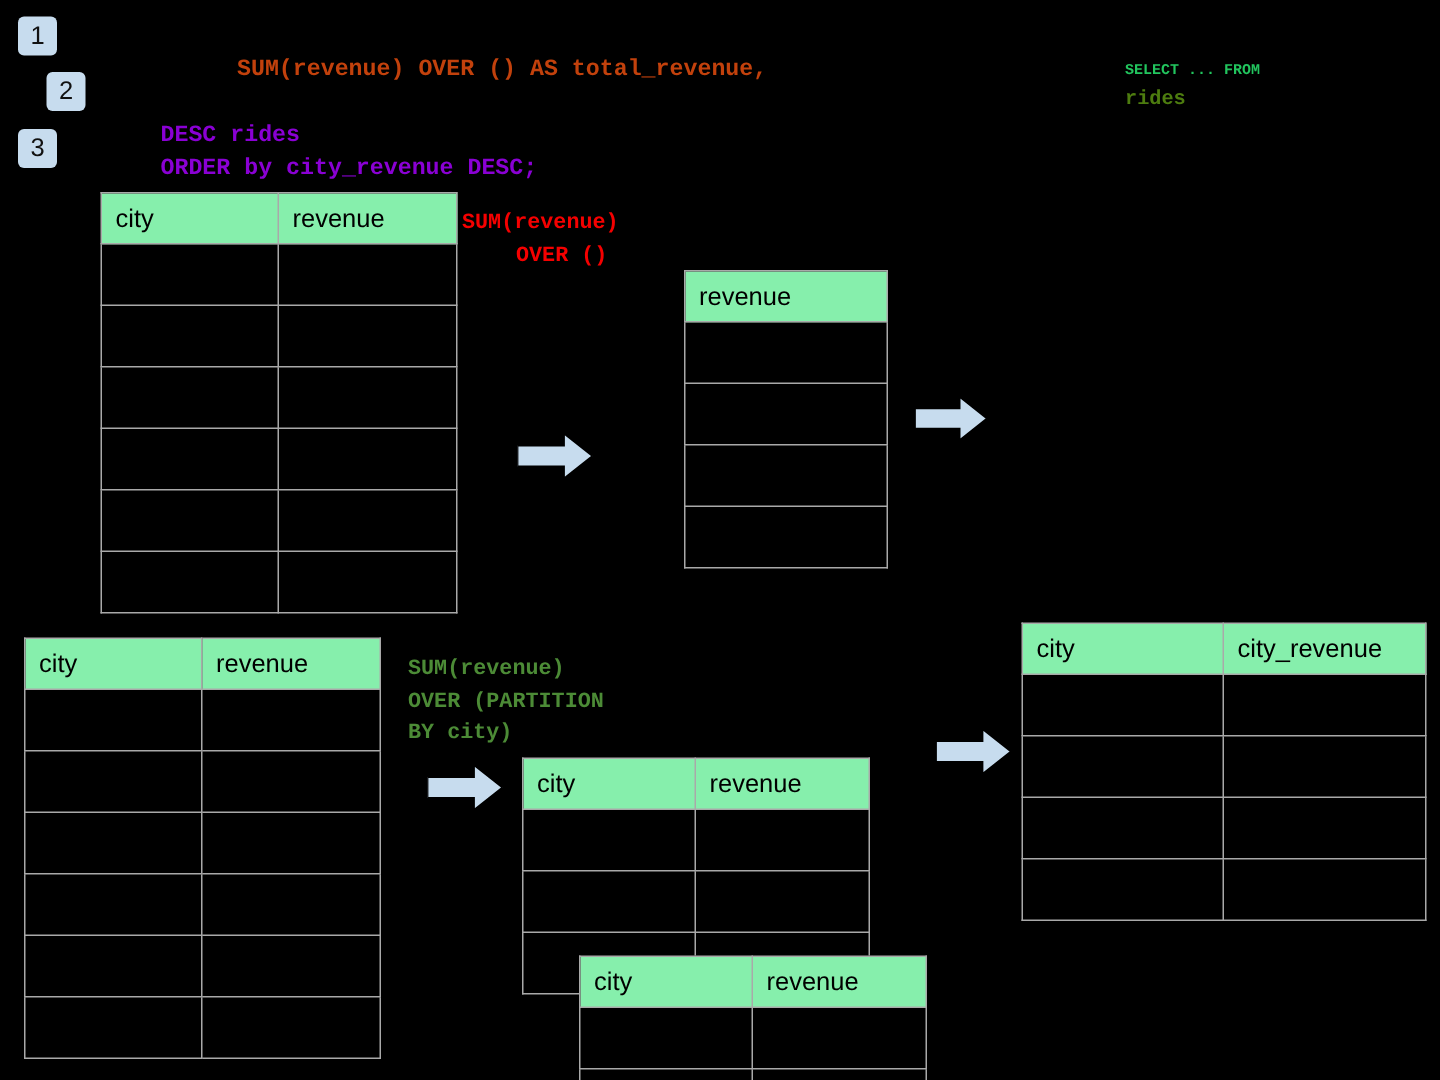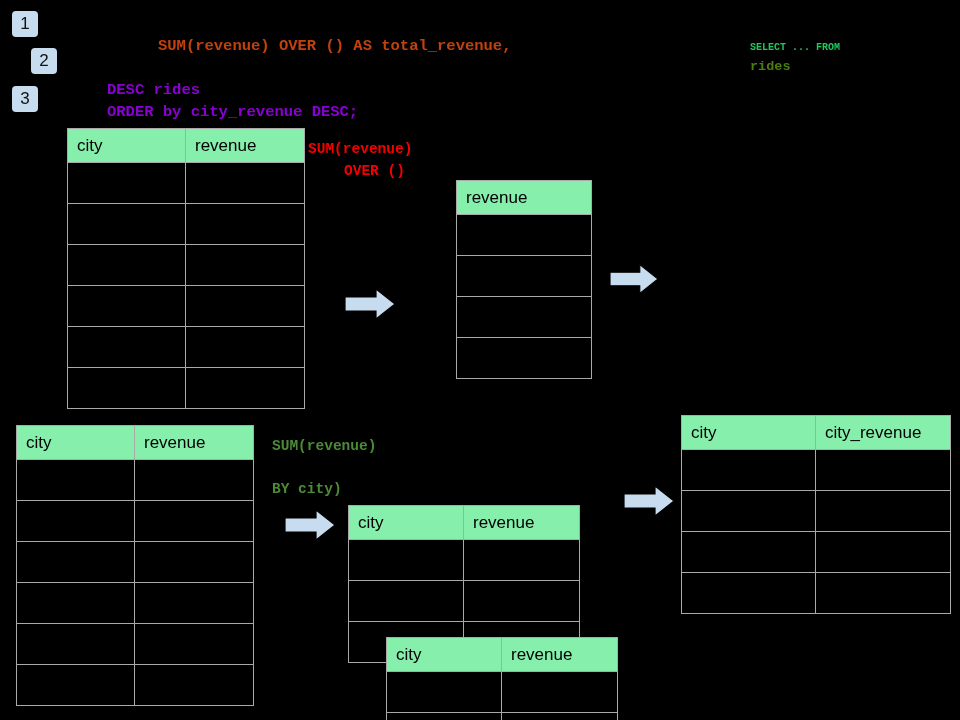--- a/index.html
+++ b/index.html
@@ -103,20 +103,21 @@
   <div class="code purple" style="left:107px; top:80px;">DESC rides</div>
   <div class="code purple" style="left:107px; top:102px;">ORDER by city_revenue DESC;</div>
 
   <div class="annot" style="left:750px; top:38px; color:#22c55e; font-size:10px; line-height:19px;">SELECT ... FROM</div>
   <div class="annot" style="left:750px; top:57px; color:#4d7c0f; font-size:13.5px; line-height:19px;">rides</div>
 
   <div class="annot red" style="left:308px; top:138px;">SUM(revenue)</div>
   <div class="annot red" style="left:308px; top:160px;margin-left:36px;">OVER ()</div>
 
   <div class="annot green" style="left:272px; top:435px;">SUM(revenue)</div>
+  <div class="annot green" style="left:272px; top:457px;">OVER (PARTITION</div>
   <div class="annot green" style="left:272px; top:478px;text-align:center;">BY city)</div>
 
   <table class="tbl" style="left:67px; top:128px; width:237px;">
     <colgroup>
         <col style="width:118px">
         <col style="width:119px">
       </colgroup>
     <thead>
       <tr>
         <th>city</th>

